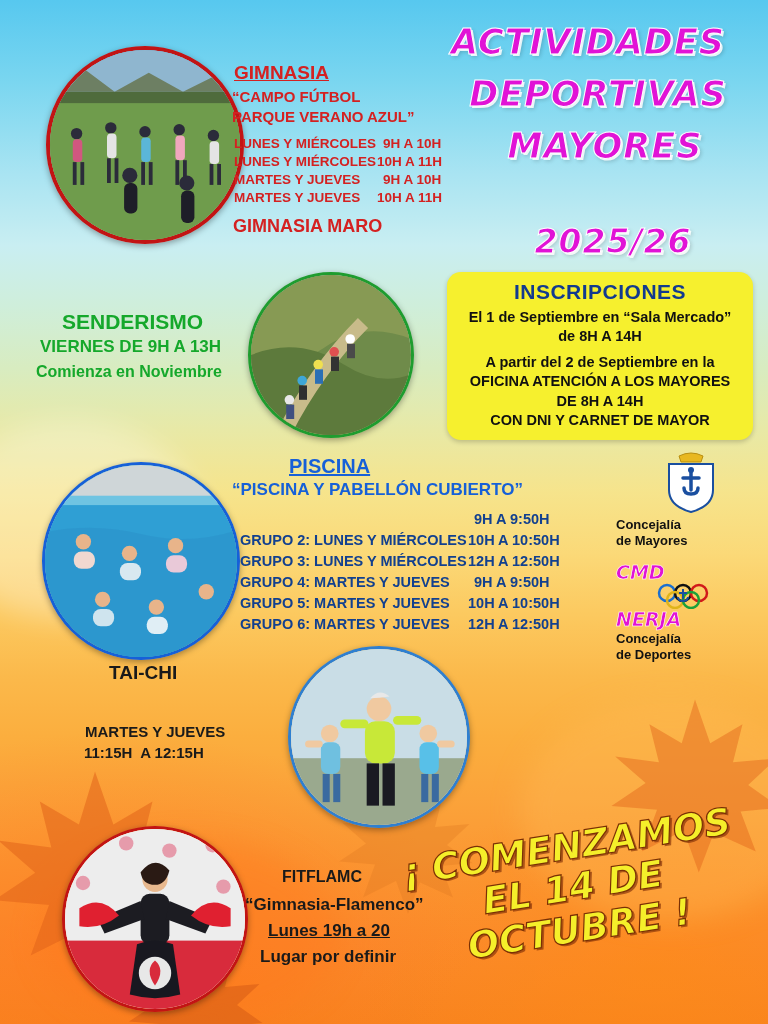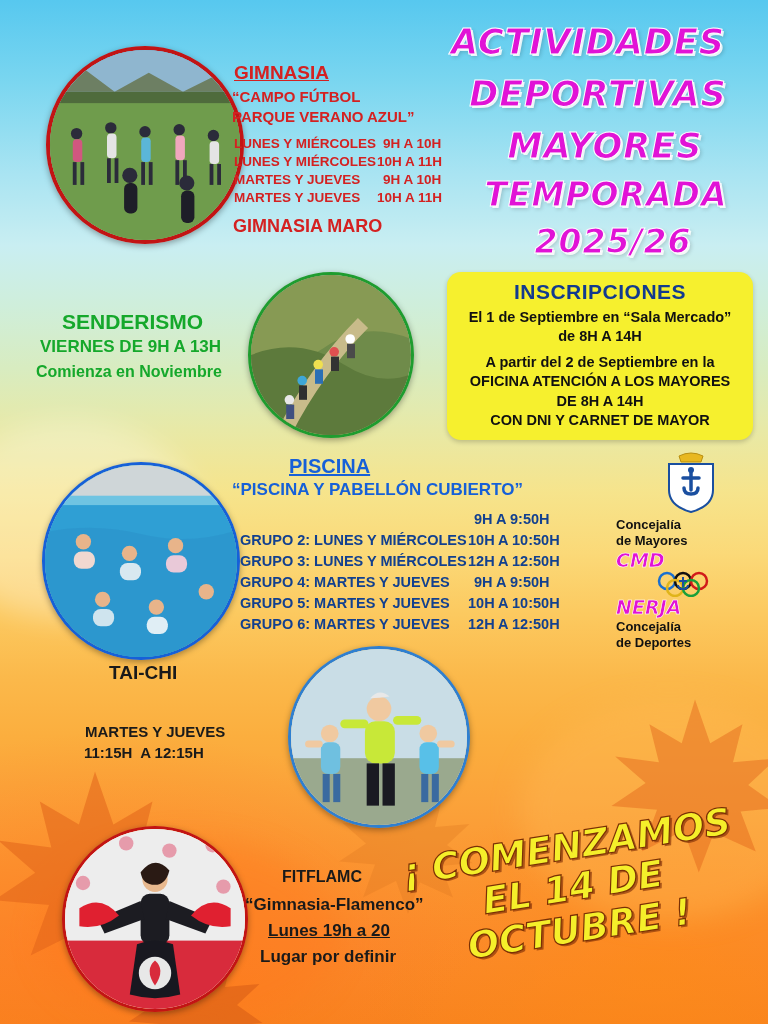--- a/index.html
+++ b/index.html
@@ -142,21 +142,20 @@
           <circle cx="72" cy="70" r="4"></circle>
             <rect x="69" y="74" width="7" height="17" rx="3" fill="#1e1e28"></rect>
         </g>
       </svg>
     </div>
   </div>
 
   <div class="t title center" style="left:428px;top:74px;width:340px;font-size:35px;">DEPORTIVAS</div>
   <div class="t title center" style="left:418px;top:22px;width:340px;font-size:35px;">ACTIVIDADES</div>
   <div class="t title center" style="left:440px;top:126px;width:330px;font-size:35px;">MAYORES</div>
-  <div class="t title center" style="left:446px;top:175px;width:320px;font-size:33px;">TEMPORADA</div>
   <div class="t title center" style="left:458px;top:222px;width:310px;font-size:33px;">2025/26</div>
 
   <div class="t red underline" style="left:234px;top:62px;font-size:19px;">GIMNASIA</div>
   <div class="t red" style="left:232px;top:87px;font-size:15px;line-height:1.3;">“CAMPO FÚTBOL
 PARQUE VERANO AZUL”</div>
 
   <div class="t red" style="left:234px;top:136px;font-size:13.5px;">LUNES Y MIÉRCOLES</div>
   <div class="t red" style="left:383px;top:136px;font-size:13.5px;">9H A 10H</div>
   <div class="t red" style="left:234px;top:154px;font-size:13.5px;">LUNES Y MIÉRCOLES</div>
   <div class="t red" style="left:377px;top:154px;font-size:13.5px;">10H A 11H</div>
@@ -245,21 +244,21 @@
 
   <div class="logos">
     <svg width="60" height="62" viewBox="0 0 60 62" style="display:block;margin:0 auto;">
       <path d="M8 12 H52 V38 Q52 54 30 60 Q8 54 8 38 Z" fill="#ffffff" stroke="#1a4fa0" stroke-width="2"></path>
       <path d="M18 4 Q30 -2 42 4 L40 10 H20 Z" fill="#e8b820" stroke="#b98f10"></path>
       <path d="M30 20 v18 M22 26 h16 M30 42 q-7 0 -7 -6 M30 42 q7 0 7 -6" stroke="#1a4fa0" stroke-width="3.5" fill="none" stroke-linecap="round"></path>
       <circle cx="30" cy="18" r="3" fill="#1a4fa0"></circle>
     </svg>
     <div class="logo-txt" style="white-space:pre;margin-top:3px;">Concejalía
 de Mayores</div>
-    <div class="cmd" style="margin-top:3px;font-style:italic;">CMD</div>
+    <div class="cmd" style="margin-top:15px;font-style:italic;">CMD</div>
     <svg width="76" height="26" viewBox="0 0 76 26" style="display:block;margin:1px auto;">
       <circle cx="14" cy="10" r="8" stroke="#1a6fd0" stroke-width="2.5" fill="none"></circle>
       <circle cx="30" cy="10" r="8" stroke="#111" stroke-width="2.5" fill="none"></circle>
       <circle cx="46" cy="10" r="8" stroke="#d11a1a" stroke-width="2.5" fill="none"></circle>
       <circle cx="22" cy="17" r="8" stroke="#e0b41a" stroke-width="2.5" fill="none"></circle>
       <circle cx="38" cy="17" r="8" stroke="#1aa03a" stroke-width="2.5" fill="none"></circle>
       <path d="M30 6 v10 M26 10 h8 M30 18 q-5 0 -5 -4 M30 18 q5 0 5 -4" stroke="#1a4fa0" stroke-width="2" fill="none"></path>
     </svg>
     <div class="cmd">NERJA</div>
     <div class="logo-txt" style="white-space:pre;margin-top:2px;">Concejalía

